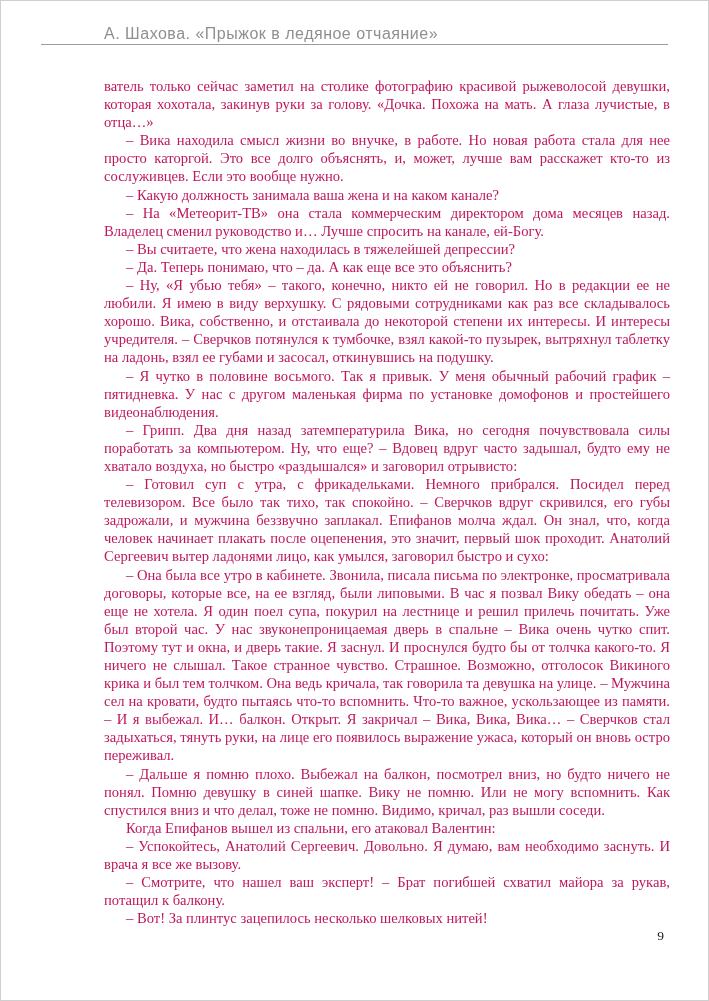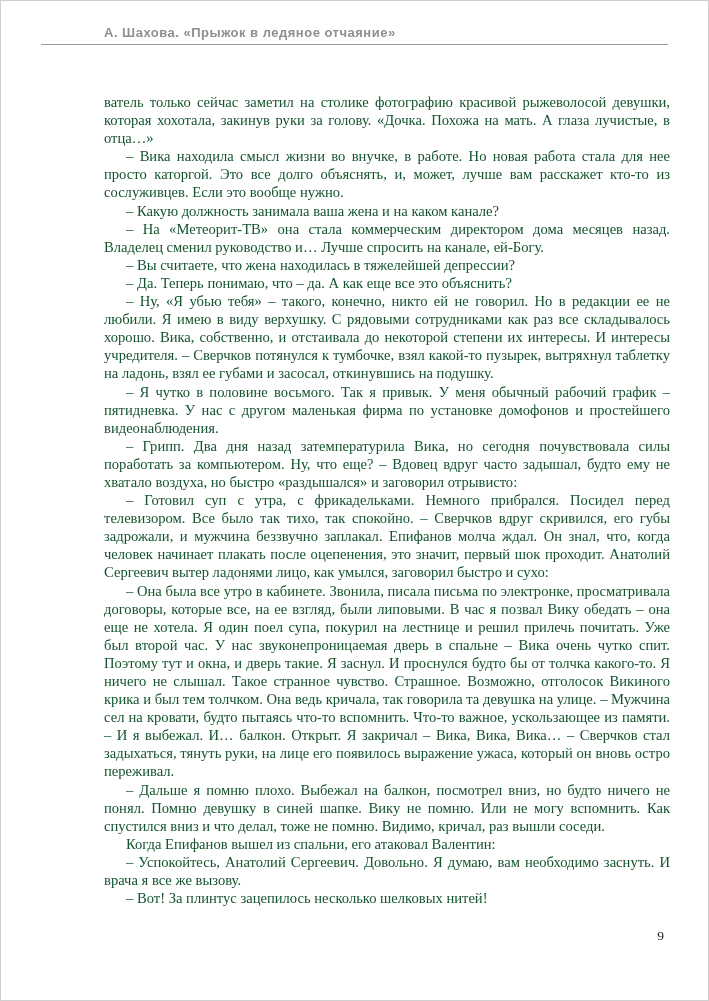--- a/index.html
+++ b/index.html
@@ -16,40 +16,39 @@
       border: 1px solid #cfcfcf;
       overflow: hidden;
       font-family: "Liberation Serif", "DejaVu Serif", serif;
     }
     .running-head {
       position: absolute;
       top: 24px;
       left: 103px;
       right: 40px;
       font-family: "Liberation Sans", "DejaVu Sans", sans-serif;
-      font-size: 13px;
+      font-size: 16px;
       color: #8f8f8f;
       letter-spacing: 0.5px;
       white-space: nowrap;
-      font-weight: bold;
     }
     .header-rule {
       position: absolute;
       top: 43px;
       left: 40px;
       right: 40px;
       border-top: 1px solid #9c9c9c;
       height: 0;
     }
     .content {
       position: absolute;
-      top: 92px;
+      top: 76px;
       left: 103px;
       width: 566px;
-      color: #14532d;
+      color: #be185d;
       font-size: 14.6px;
       line-height: 18.1px;
       text-align: justify;
       hyphens: auto;
       -webkit-hyphens: auto;
     }
     .content p {
       margin: 0;
       padding: 0;
       text-indent: 22px;
@@ -83,17 +82,18 @@
     <p>– Вы считаете, что жена находилась в тяжелейшей депрессии?</p>
     <p>– Да. Теперь понимаю, что – да. А как еще все это объяснить?</p>
     <p>– Ну, «Я убью тебя» – такого, конечно, никто ей не говорил. Но в редакции ее не любили. Я имею в виду верхушку. С рядовыми сотрудниками как раз все складывалось хорошо. Вика, собственно, и отстаивала до некоторой степени их интересы. И интересы учредителя. – Сверчков потянулся к тумбочке, взял какой-то пузырек, вытряхнул таблетку на ладонь, взял ее губами и засосал, откинувшись на подушку.</p>
     <p>– Я чутко в половине восьмого. Так я привык. У меня обычный рабочий график – пятидневка. У нас с другом маленькая фирма по установке домофонов и простейшего видеонаблюдения.</p>
     <p>– Грипп. Два дня назад затемпературила Вика, но сегодня почувствовала силы поработать за компьютером. Ну, что еще? – Вдовец вдруг часто задышал, будто ему не хватало воздуха, но быстро «раздышался» и заговорил отрывисто:</p>
     <p>– Готовил суп с утра, с фрикадельками. Немного прибрался. Посидел перед телевизором. Все было так тихо, так спокойно. – Сверчков вдруг скривился, его губы задрожали, и мужчина беззвучно заплакал. Епифанов молча ждал. Он знал, что, когда человек начинает плакать после оцепенения, это значит, первый шок проходит. Анатолий Сергеевич вытер ладонями лицо, как умылся, заговорил быстро и сухо:</p>
     <p>– Она была все утро в кабинете. Звонила, писала письма по электронке, просматривала договоры, которые все, на ее взгляд, были липовыми. В час я позвал Вику обедать – она еще не хотела. Я один поел супа, покурил на лестнице и решил прилечь почитать. Уже был второй час. У нас звуконепроницаемая дверь в спальне – Вика очень чутко спит. Поэтому тут и окна, и дверь такие. Я заснул. И проснулся будто бы от толчка какого-то. Я ничего не слышал. Такое странное чувство. Страшное. Возможно, отголосок Викиного крика и был тем толчком. Она ведь кричала, так говорила та девушка на улице. – Мужчина сел на кровати, будто пытаясь что-то вспомнить. Что-то важное, ускользающее из памяти. – И я выбежал. И… балкон. Открыт. Я закричал – Вика, Вика, Вика… – Сверчков стал задыхаться, тянуть руки, на лице его появилось выражение ужаса, который он вновь остро переживал.</p>
     <p>– Дальше я помню плохо. Выбежал на балкон, посмотрел вниз, но будто ничего не понял. Помню девушку в синей шапке. Вику не помню. Или не могу вспомнить. Как спустился вниз и что делал, тоже не помню. Видимо, кричал, раз вышли соседи.</p>
     <p>Когда Епифанов вышел из спальни, его атаковал Валентин:</p>
     <p>– Успокойтесь, Анатолий Сергеевич. Довольно. Я думаю, вам необходимо заснуть. И врача я все же вызову.</p>
+    <p>– Смотрите, что нашел ваш эксперт! – Брат погибшей схватил майора за рукав, потащил к балкону.</p>
     <p>– Вот! За плинтус зацепилось несколько шелковых нитей!</p>
   </div>
 
   <div class="page-number">9</div>
 </div>
 
 </body></html>

